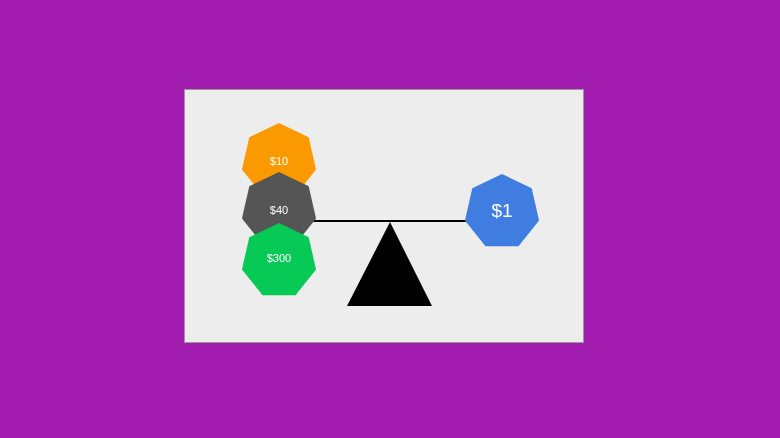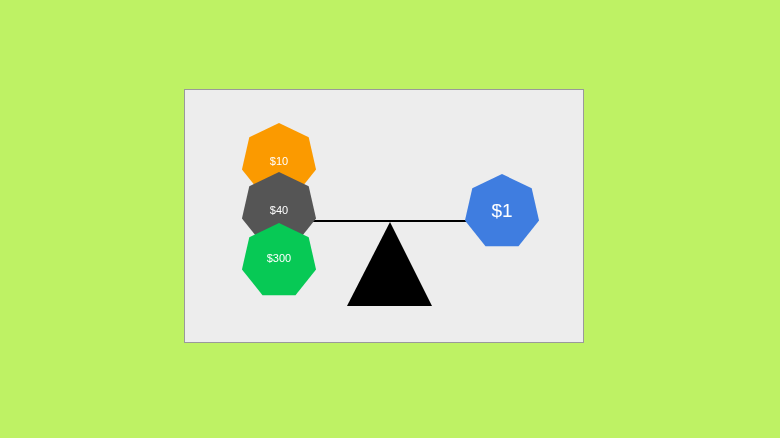--- a/index.html
+++ b/index.html
@@ -10,21 +10,21 @@
     width: 780px;
     height: 438px;
     background: #ffffff;
     font-family: "Liberation Sans", sans-serif;
     overflow: hidden;
   }
   #stage {
     position: relative;
     width: 780px;
     height: 438px;
-    background: #bef264;
+    background: #a21caf;
   }
   #scene-panel {
     position: absolute;
     left: 184px;
     top: 89px;
     width: 400px;
     height: 254px;
     background: #ededed;
     border: 1px solid #9a9a9a;
     box-sizing: border-box;

